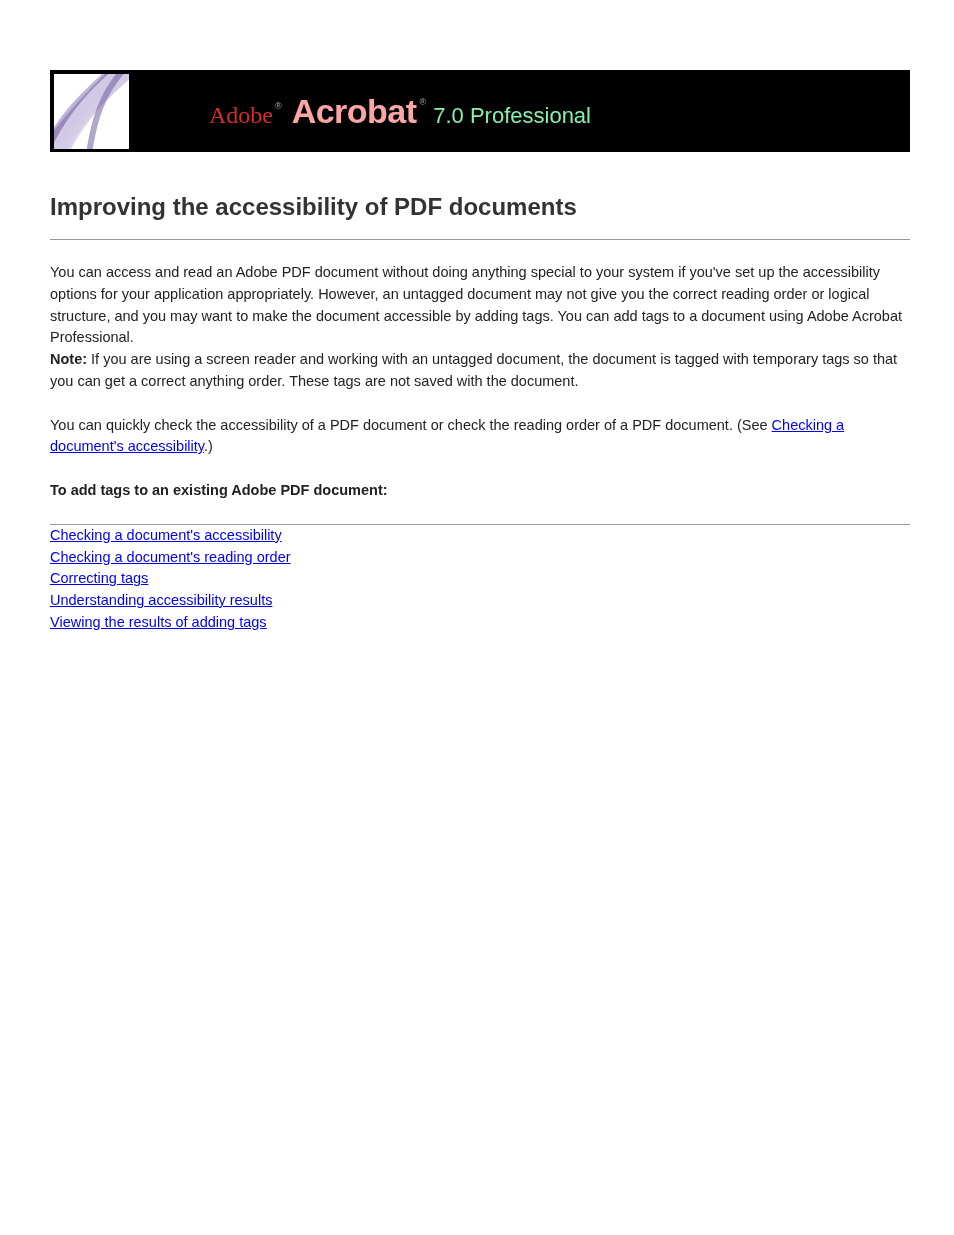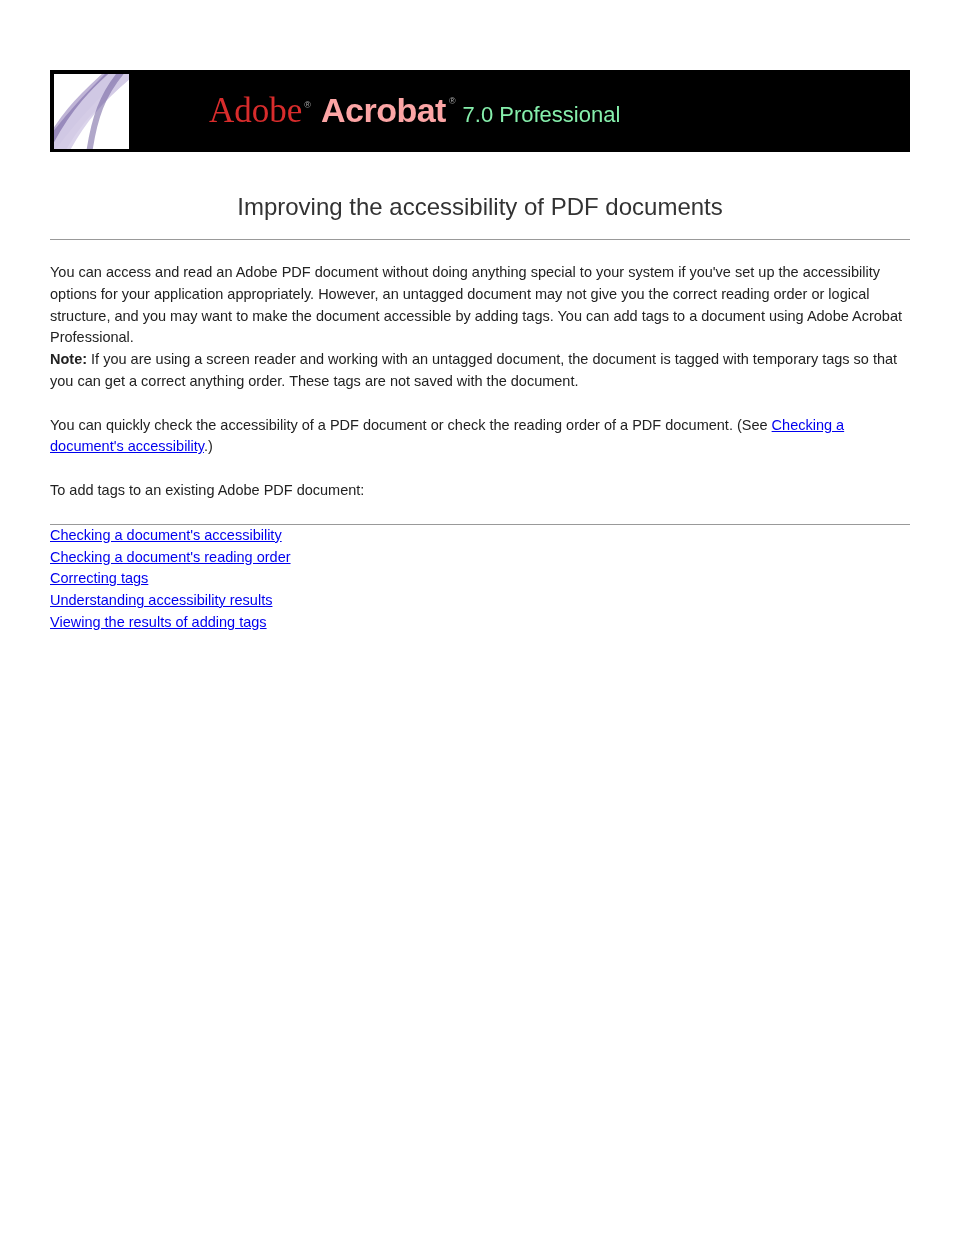--- a/index.html
+++ b/index.html
@@ -33,21 +33,21 @@
       height: 100%;
     }
     .banner-text {
       margin-left: 80px;
       display: flex;
       align-items: baseline;
       gap: 6px;
     }
     .adobe-text {
       color: #d82c2c;
-      font-size: 35px;
+      font-size: 24px;
       font-weight: normal;
       font-family: "Times New Roman", serif;
     }
     .adobe-reg {
       color: #aaaaaa;
       font-size: 9px;
       vertical-align: super;
       position: relative;
       top: -14px;
       left: -4px;
@@ -75,25 +75,24 @@
       margin-left: -2px;
     }
     .content {
       position: absolute;
       top: 193px;
       left: 50px;
       width: 860px;
     }
     .page-title {
       font-size: 24px;
-      font-weight: normal;
+      font-weight: bold;
       color: #333333;
       margin-bottom: 18px;
       font-family: Arial, Helvetica, sans-serif;
-      text-align: center;
     }
     hr.rule {
       border: none;
       border-top: 1px solid #999999;
       margin-bottom: 22px;
     }
     hr.rule-bottom {
       border: none;
       border-top: 1px solid #999999;
       margin-top: 22px;
@@ -101,21 +100,21 @@
     .body-text {
       font-size: 14.5px;
       line-height: 1.5;
       color: #222222;
       font-family: Arial, Helvetica, sans-serif;
     }
     .body-text p {
       margin-bottom: 22px;
     }
     .subhead {
-      font-weight: normal;
+      font-weight: bold;
       font-size: 14.5px;
       margin-bottom: 2px;
     }
     .link {
       color: #0000ee;
       text-decoration: underline;
       cursor: pointer;
     }
     .subtopics-heading {
       font-size: 14.5px;

